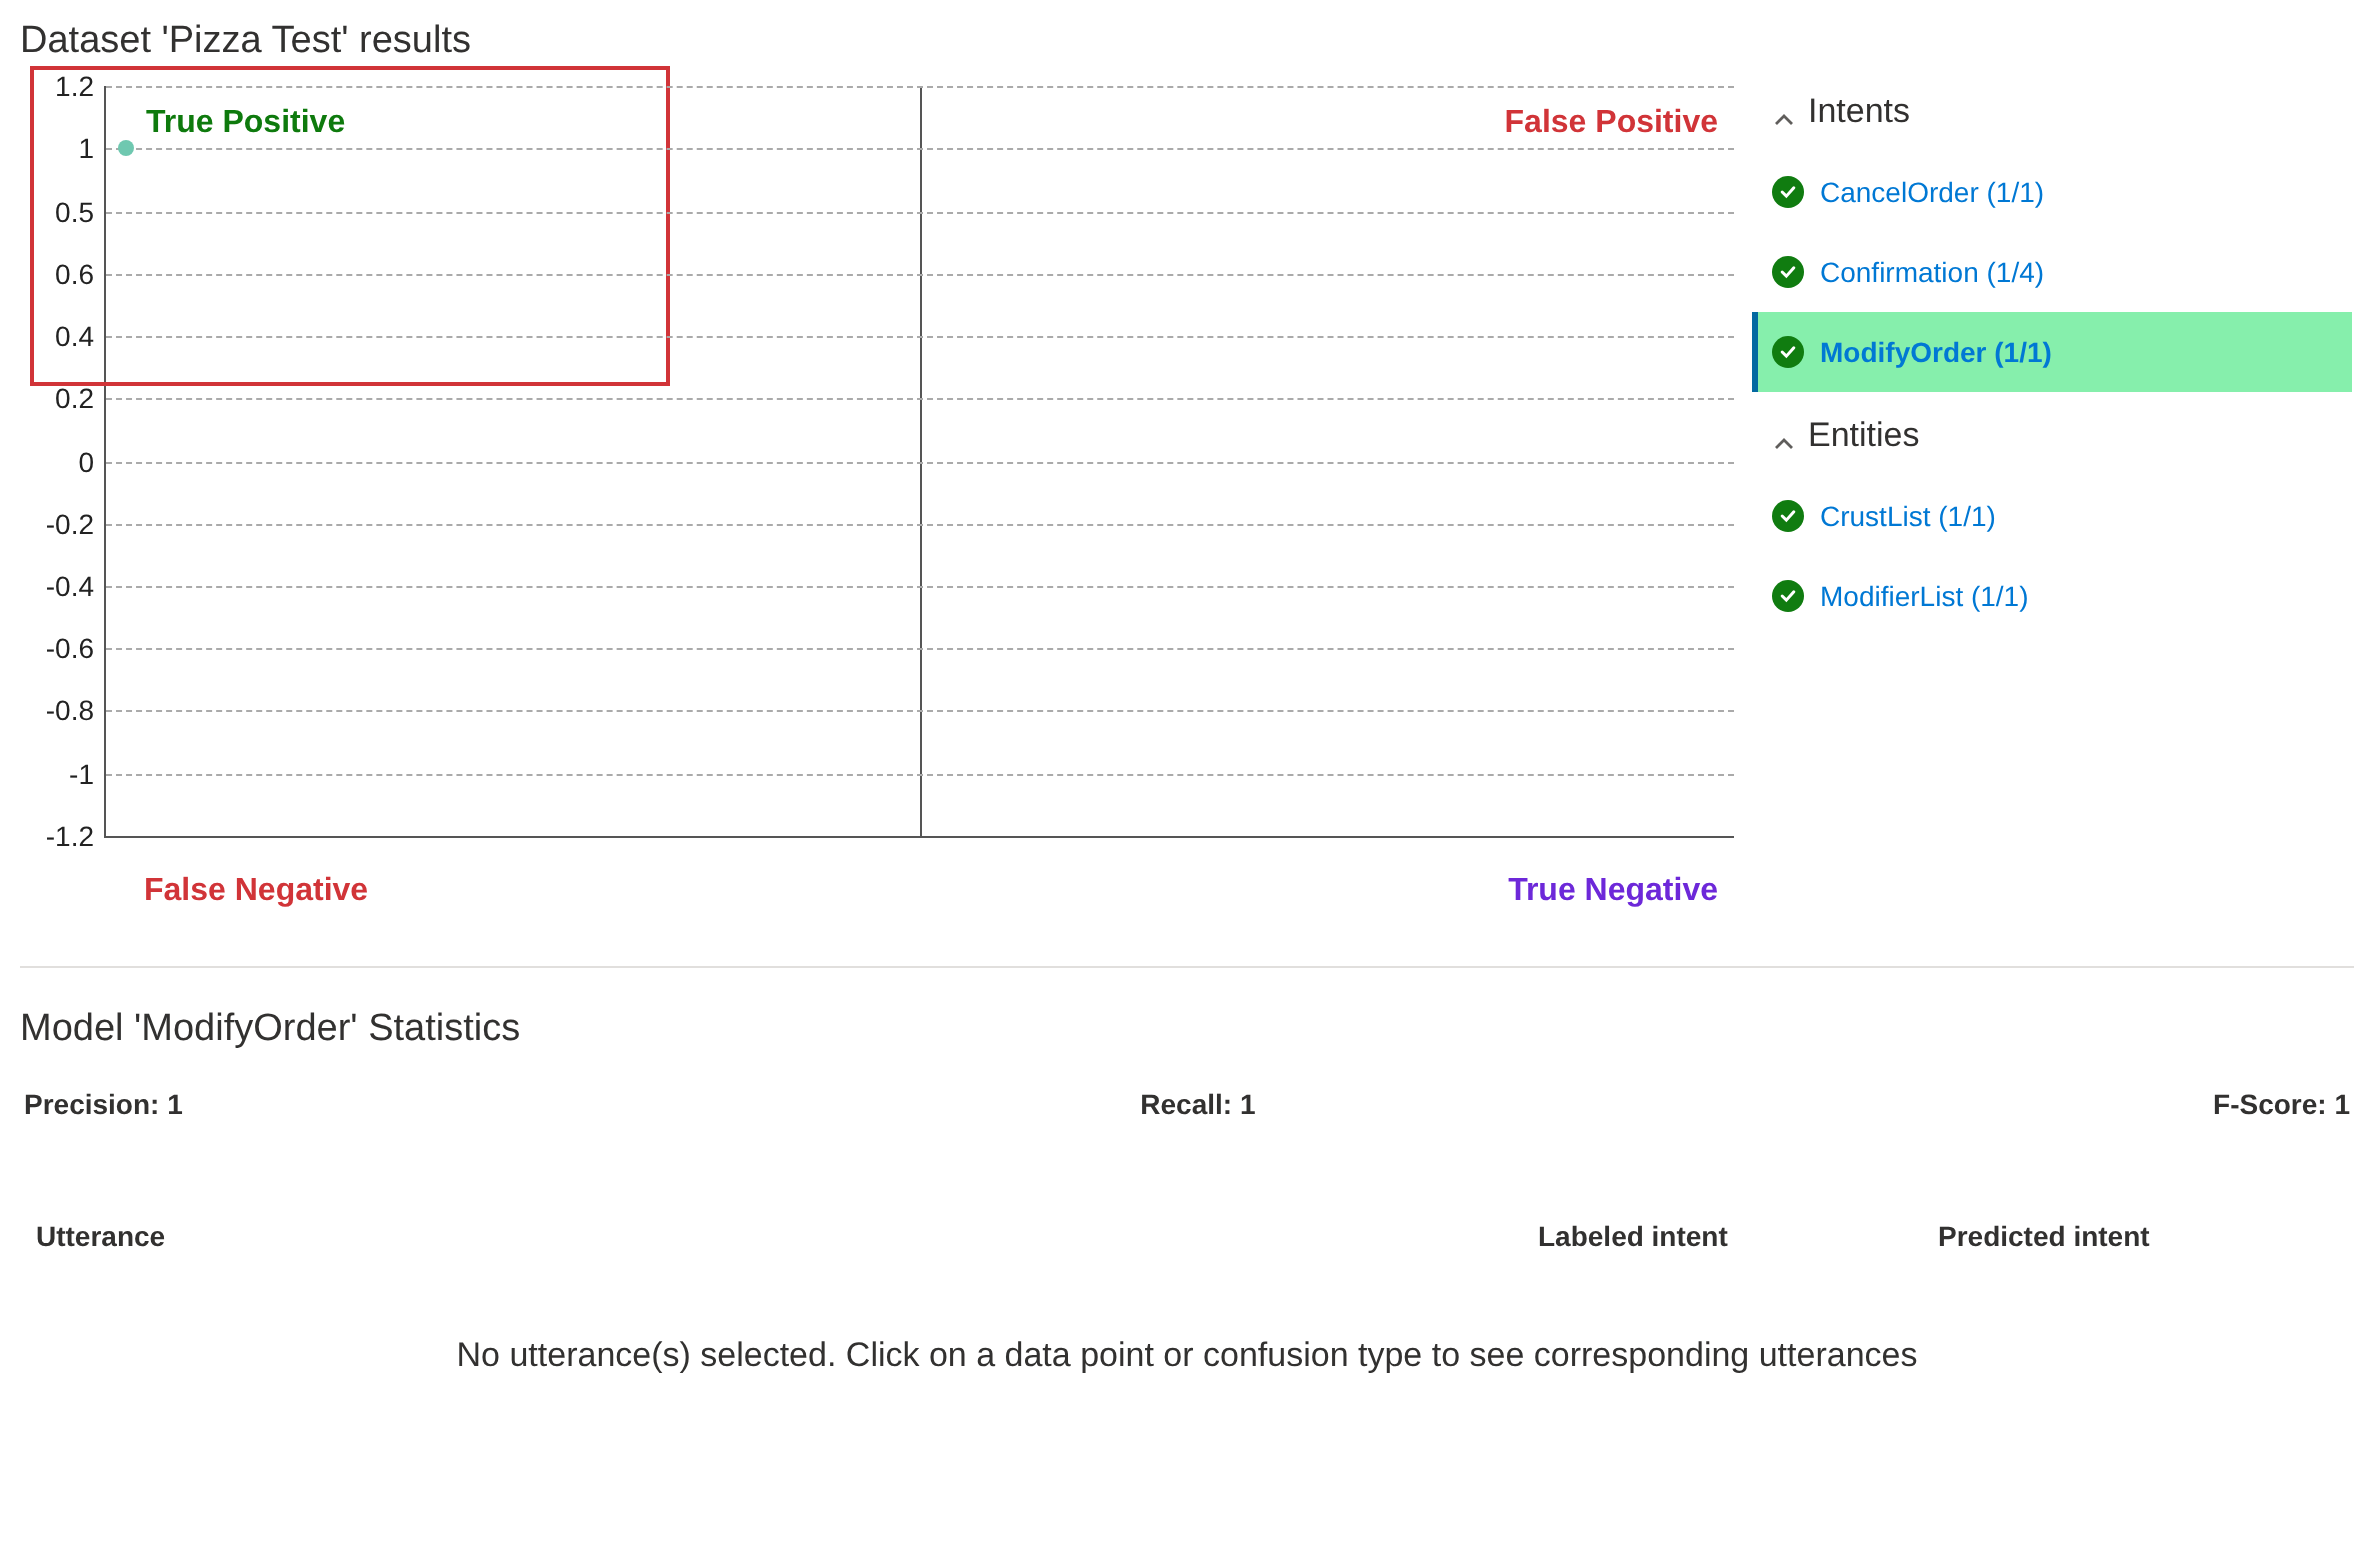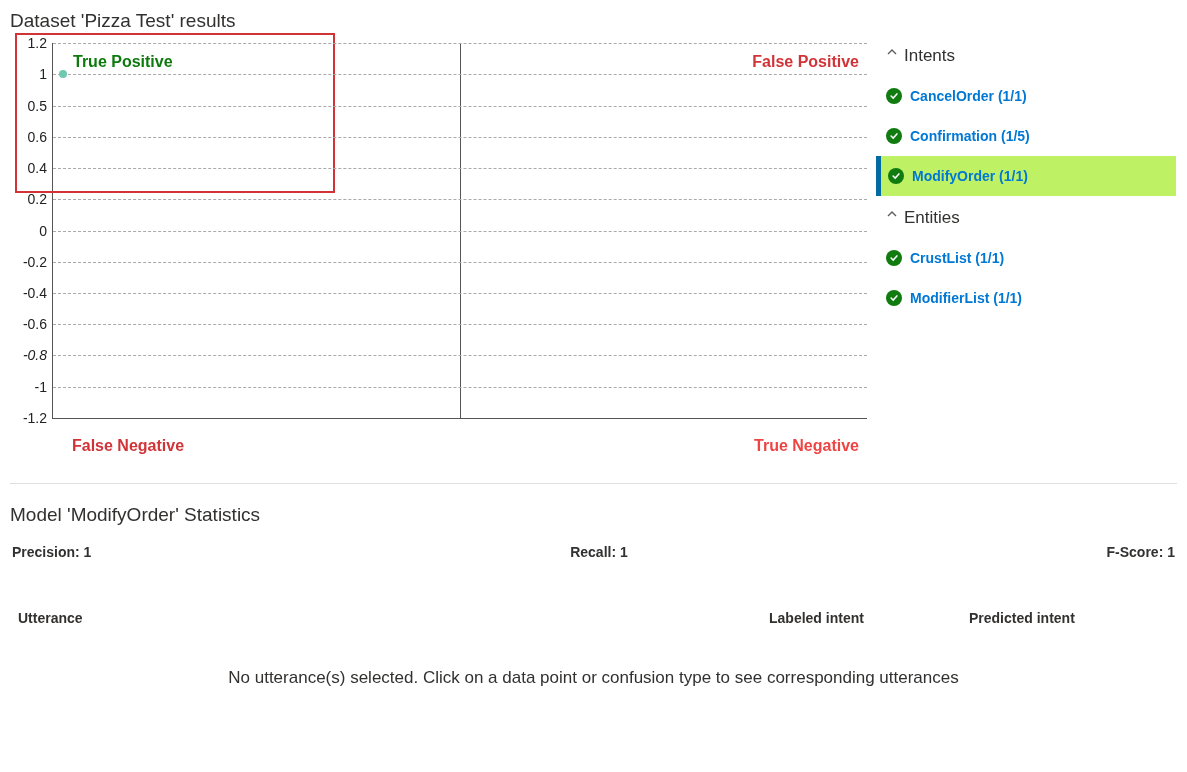--- a/index.html
+++ b/index.html
@@ -60,21 +60,21 @@
     pointer-events: none;
   }
   .quad-label {
     position: absolute;
     font-size: 16px;
     font-weight: 600;
   }
   .lbl-tp { color: #0e7a0d; left: 20px; top: 10px; }
   .lbl-fp { color: #d13438; right: 8px; top: 10px; margin-left: 40px; }
   .lbl-fn { color: #d13438; left: 20px; }
-  .lbl-tn { color: #ef4444; right: 8px; }
+  .lbl-tn { color: #6d28d9; right: 8px; }
   .bottom-labels {
     position: relative;
     margin-top: 4px;
     margin-left: 42px;
     height: 22px;
   }
   .data-point {
     position: absolute;
     width: 8px; height: 8px;
     border-radius: 50%;
@@ -88,45 +88,44 @@
     height: 402px;
     border: 1px solid #fff;
     overflow-y: scroll;
     background: #fff;
   }
   .side-col::-webkit-scrollbar { width: 16px; }
   .side-col::-webkit-scrollbar-track { background: #f0f0f0; }
   .side-col::-webkit-scrollbar-thumb { background: #c1c1c1; }
   .group-header {
     display: flex;
-    align-items: flex-start;
+    align-items: flex-end;
     gap: 6px;
     padding: 12px 10px 10px;
     font-size: 17px;
     color: #323130;
     cursor: pointer;
   }
   .chev {
     width: 12px; height: 12px; flex: none;
     display: inline-flex; align-items: center; justify-content: center;
   }
   .list-item {
     display: flex;
     align-items: center;
     gap: 8px;
     padding: 12px 10px;
     font-size: 14px;
     color: #0078d4;
     cursor: pointer;
-    font-weight: bold;
   }
   .list-item.selected {
-    background: #bef264;
-    font-weight: 600;
-    border-left: 5px solid #0369a1;
+    background: #86efac;
+    font-weight: 600;
+    border-left: 3px solid #0369a1;
     padding-left: 7px;
   }
   .check-icon {
     width: 16px; height: 16px;
     border-radius: 50%;
     background: #107c10;
     display: inline-flex;
     align-items: center;
     justify-content: center;
     flex: none;
@@ -192,21 +191,21 @@
             <div class="y-tick" style="top: 41.667%;">0.2</div>
             <div class="grid-line" style="top: 50%;"></div>
             <div class="y-tick" style="top: 50%;">0</div>
             <div class="grid-line" style="top: 58.333%;"></div>
             <div class="y-tick" style="top: 58.333%;">-0.2</div>
             <div class="grid-line" style="top: 66.667%;"></div>
             <div class="y-tick" style="top: 66.667%;">-0.4</div>
             <div class="grid-line" style="top: 75%;"></div>
             <div class="y-tick" style="top: 75%;">-0.6</div>
             <div class="grid-line" style="top: 83.333%;"></div>
-            <div class="y-tick" style="top: 83.333%; font-style: italic;">-0.8</div>
+            <div class="y-tick" style="top: 83.333%;">-0.8</div>
             <div class="grid-line" style="top: 91.667%;"></div>
             <div class="y-tick" style="top: 91.667%;">-1</div>
             <div class="y-tick" style="top: 100%;">-1.2</div>
             <div class="data-point" style="left: 1.25%; top: 8.33333%;"></div>
           </div>
       </div>
       <div class="bottom-labels">
         <div class="quad-label lbl-fn" style="top:0">False Negative</div>
         <div class="quad-label lbl-tn" style="top:0">True Negative</div>
       </div>
@@ -228,21 +227,21 @@
             </svg>
           </span>
           <span>CancelOrder (1/1)</span>
         </div>
         <div class="list-item">
           <span class="check-icon">
             <svg viewBox="0 0 12 12" width="10" height="10">
               <path d="M2.5 6 L5 8.5 L9.5 3.5" stroke="#fff" stroke-width="1.8" fill="none" stroke-linecap="round"></path>
             </svg>
           </span>
-          <span>Confirmation (1/5)</span>
+          <span>Confirmation (1/4)</span>
         </div>
         <div class="list-item selected">
           <span class="check-icon">
             <svg viewBox="0 0 12 12" width="10" height="10">
               <path d="M2.5 6 L5 8.5 L9.5 3.5" stroke="#fff" stroke-width="1.8" fill="none" stroke-linecap="round"></path>
             </svg>
           </span>
           <span>ModifyOrder (1/1)</span>
         </div>
         <div class="group-header">

